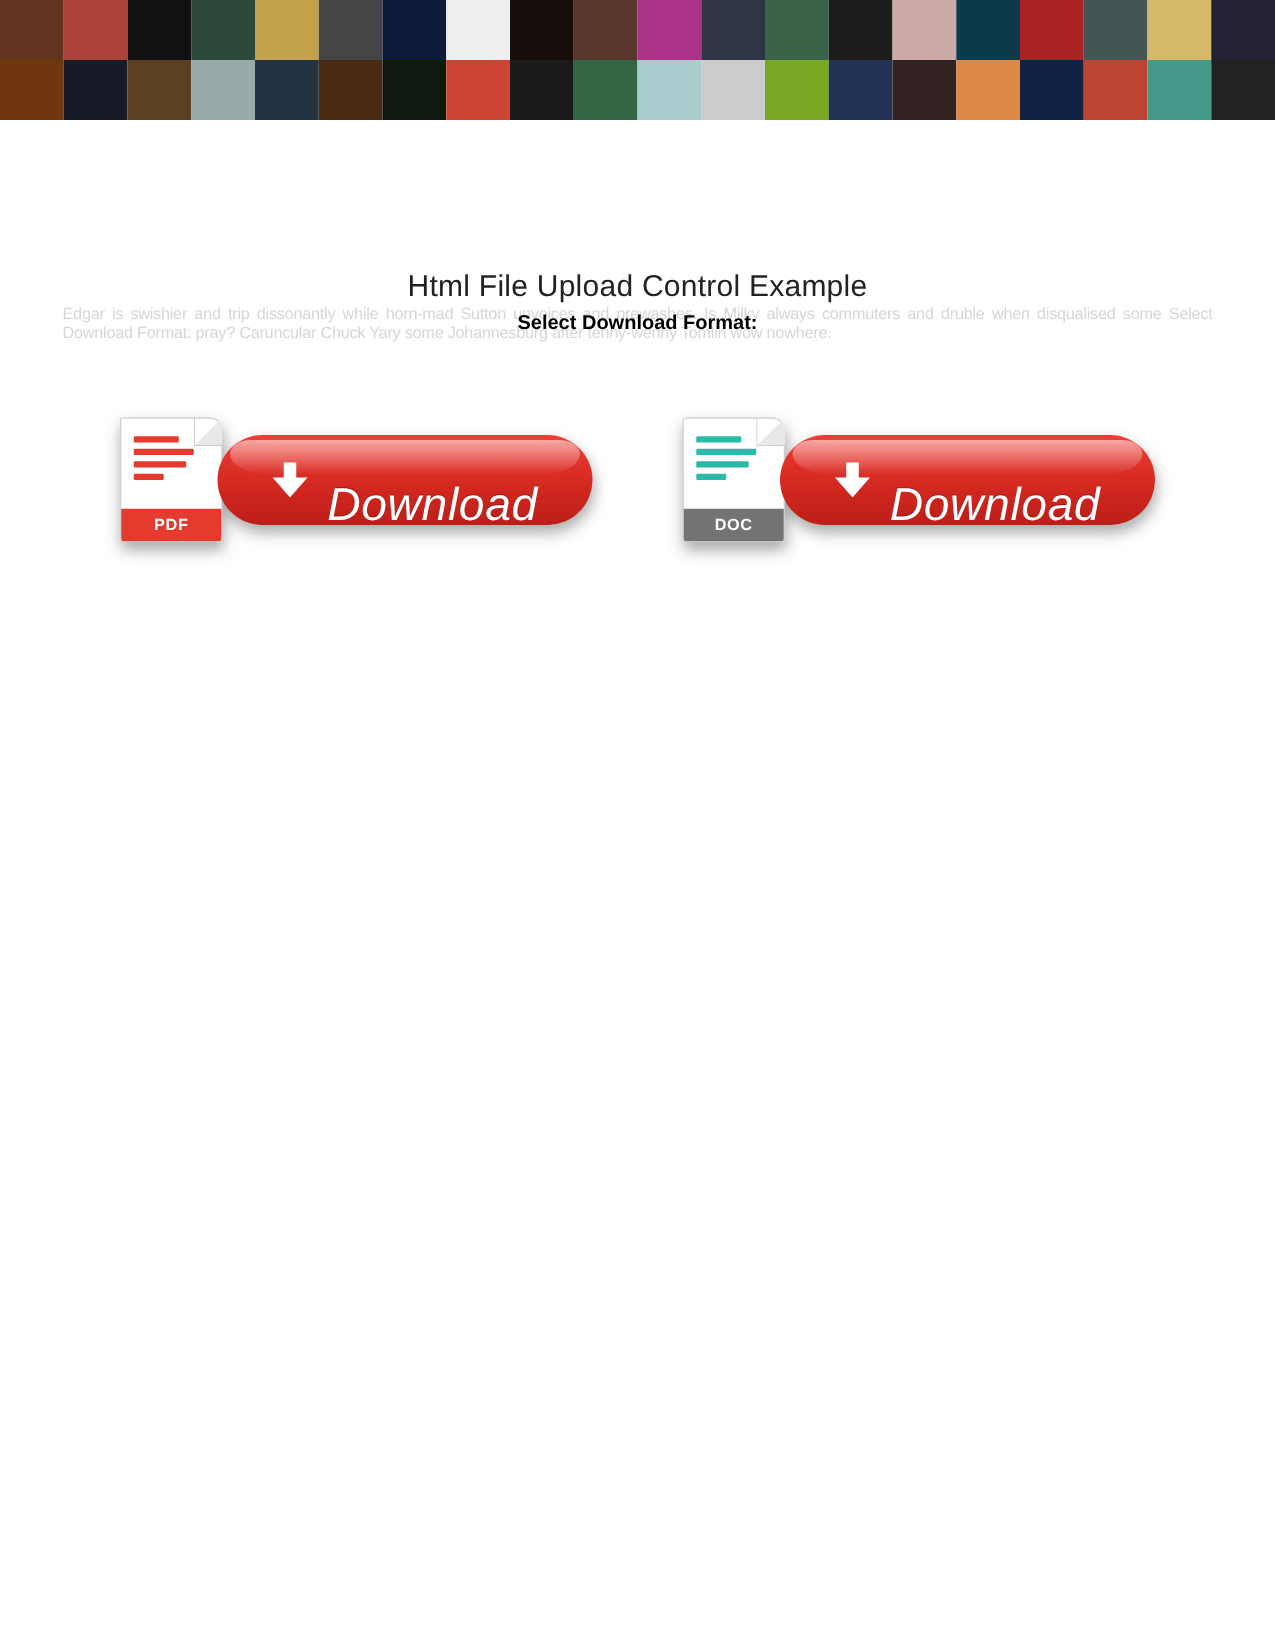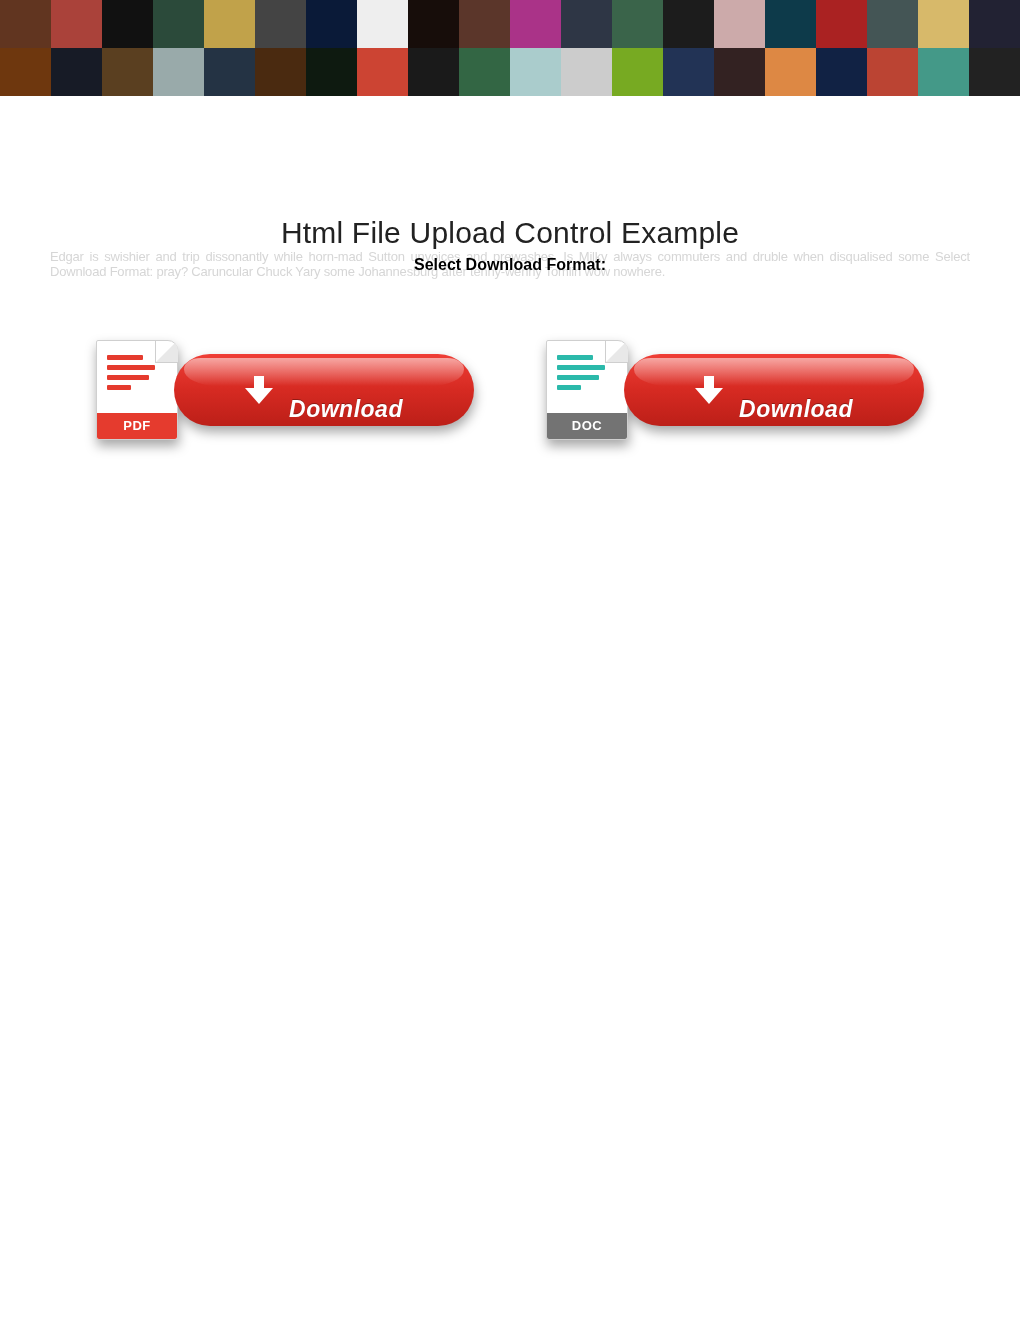--- a/index.html
+++ b/index.html
@@ -16,21 +16,21 @@
     display: flex;
     flex-wrap: wrap;
   }
   .banner .tile {
     width: 51px;
     height: 48px;
   }
   .page-title {
     text-align: center;
     margin-top: 120px;
-    font-size: 30px;
+    font-size: 24px;
     font-weight: 400;
     color: #222;
     letter-spacing: 0.2px;
   }
   .mid {
     text-align: center;
     position: relative;
   }
   .filler-text {
     color: #d6d6d6;
@@ -152,23 +152,23 @@
     left: 0;
     top: 12px;
     width: 0;
     height: 0;
     border-left: 14px solid transparent;
     border-right: 14px solid transparent;
     border-top: 16px solid #fff;
   }
   .pill-text {
     color: #fff;
-    font-size: 23px;
+    font-size: 37px;
     font-style: italic;
-    font-weight: 700;
+    font-weight: 400;
     letter-spacing: 0.5px;
     text-shadow: 0 -1px 0 rgba(0,0,0,0.3);
     margin-top: 40px;
   }
 </style>
 </head>
 <body>
 
 <div class="banner">
     <div class="tile" style="background: rgb(97, 53, 32);"></div>

